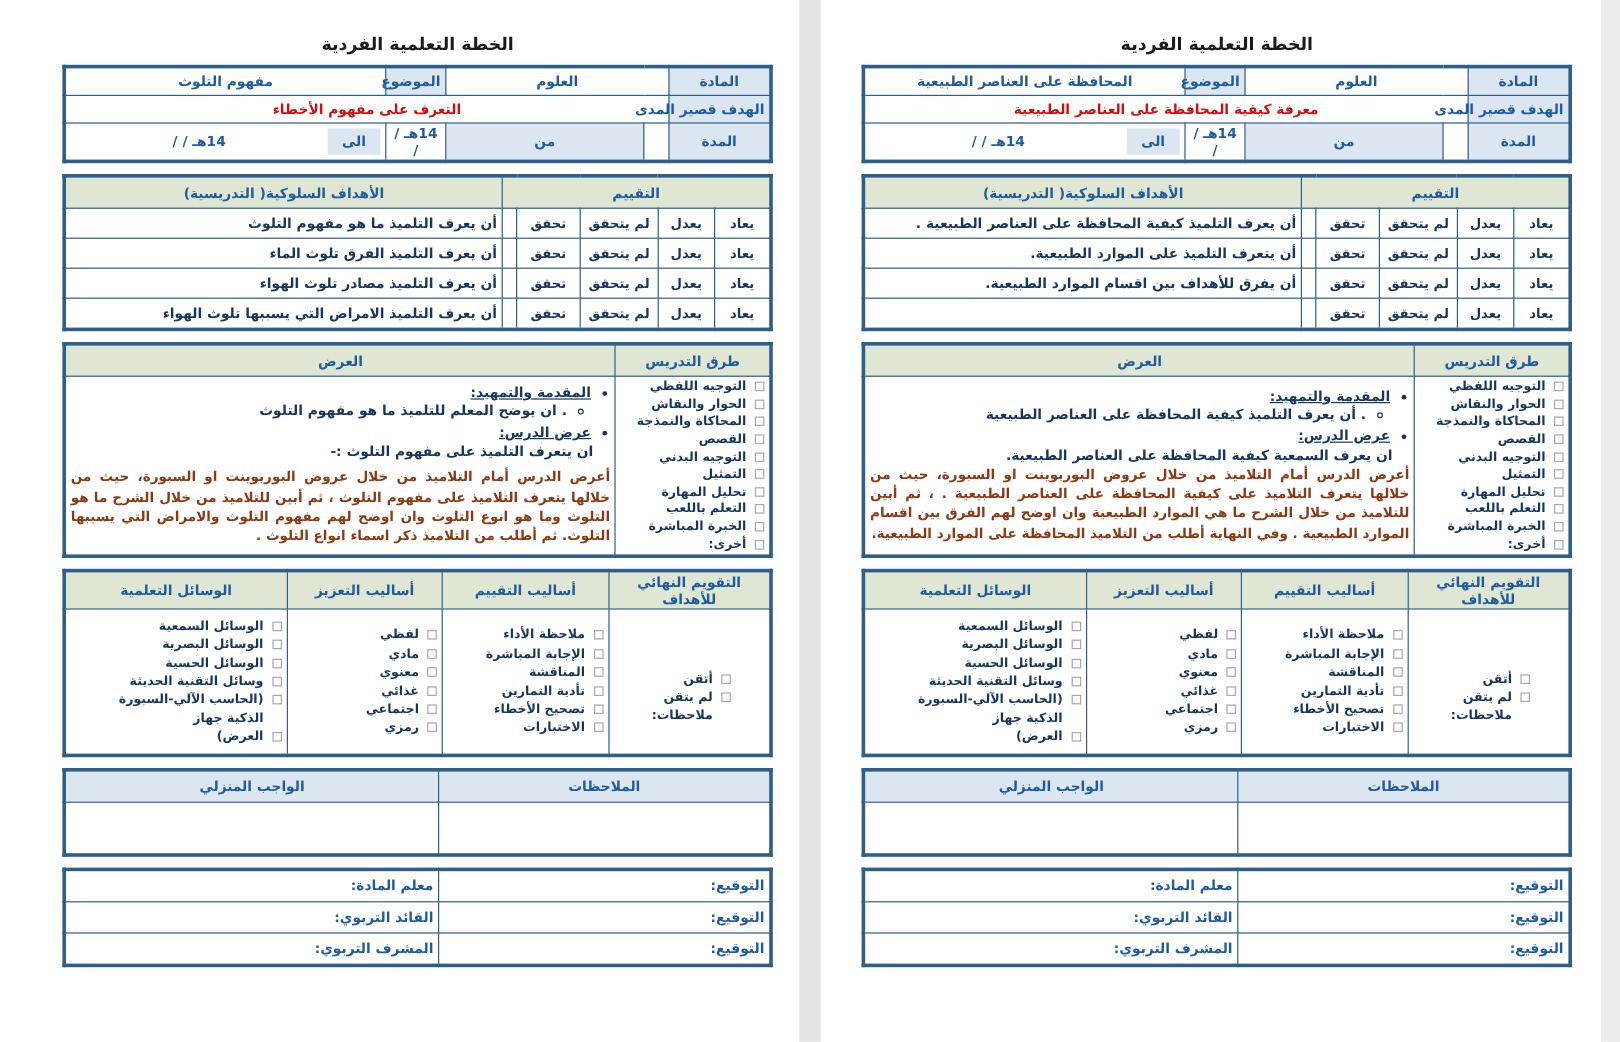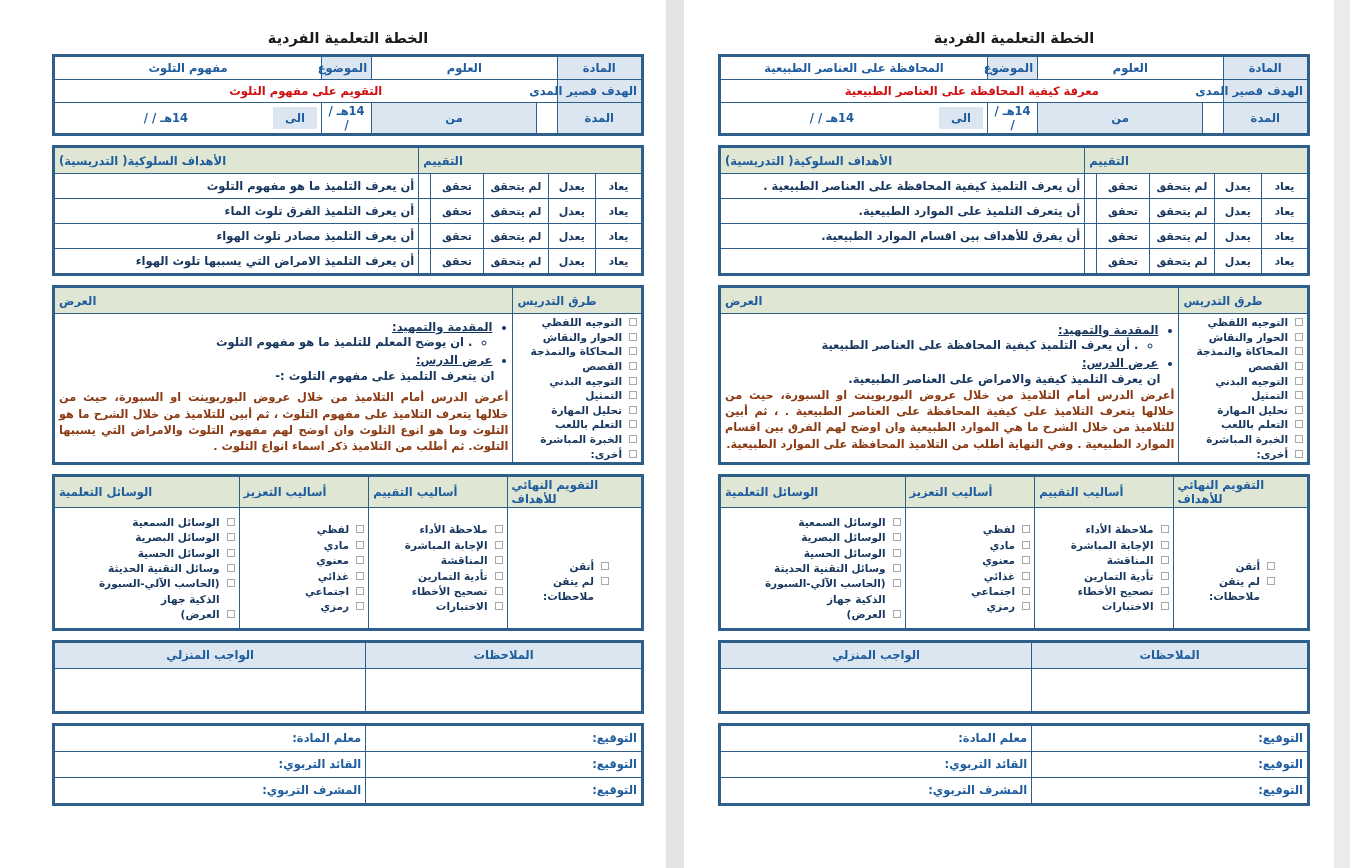--- a/index.html
+++ b/index.html
@@ -40,21 +40,21 @@
   .lbl{
     background:#dce6f1;color:#1f5c9e;font-weight:bold;font-size:11.5px;
     text-align:center;height:20px;white-space:nowrap;
   }
   .val{font-size:11.5px;color:#1f5c9e;font-weight:bold;text-align:center;height:20px;}
   .val-red{color:#d01010;font-weight:bold;font-size:11.5px;text-align:center;height:20px;}
   .blank{height:20px;}
 
   .hdr-green{
     background:#dfe6d3;color:#1f5c9e;font-weight:bold;font-size:11.5px;
-    text-align:left;height:23px;
+    text-align:center;height:23px;
   }
   .hdr-blue{
     background:#dce6f1;color:#1f5c9e;font-weight:bold;font-size:11.5px;
     text-align:center;height:23px;
   }
 
   .obj-text{
     font-size:11.5px;color:#17365d;font-weight:bold;text-align:right;
     height:22px;padding-right:6px;
   }
@@ -145,21 +145,21 @@
             </colgroup>
         <tbody>
               <tr>
           <td class="lbl">المادة</td>
           <td class="val" colspan="2">العلوم</td>
           <td class="lbl">الموضوع</td>
           <td class="val">مفهوم التلوث</td>
         </tr>
         <tr>
           <td class="lbl">الهدف قصير المدى</td>
-          <td class="val-red" colspan="4">التقويم على مفهوم التلوث</td>
+          <td class="val-red" colspan="4">التعرف على مفهوم الأخطاء</td>
         </tr>
         <tr>
           <td class="lbl">المدة</td>
           <td class="blank"></td>
           <td class="lbl" style="width:5%">من</td>
           <td class="val">14هـ / /</td>
           <td class="val">
             <table style="width:100%;border-collapse:collapse;table-layout:fixed">
               <tbody>
                       <tr>
@@ -627,21 +627,21 @@
             <div class="pres">
               <ul>
                 <li><span>المقدمة والتمهيد:</span></li>
               </ul>
               <ul class="sub">
                 <li>. أن يعرف التلميذ كيفية المحافظة على العناصر الطبيعية</li>
               </ul>
               <ul>
                 <li><span>عرض الدرس:</span></li>
               </ul>
-              <div class="lead">ان يعرف التلميذ كيفية والامراض على العناصر الطبيعية.</div>
+              <div class="lead">ان يعرف السمعية كيفية المحافظة على العناصر الطبيعية.</div>
               <div class="para-red tight">أعرض الدرس أمام التلاميذ من خلال عروض البوربوينت او السبورة، حيث من خلالها يتعرف التلاميذ على كيفية المحافظة على العناصر الطبيعية . ، ثم أبين للتلاميذ من خلال الشرح ما هي الموارد الطبيعية وان اوضح لهم الفرق بين اقسام الموارد الطبيعية . وفي النهاية أطلب من التلاميذ المحافظة على الموارد الطبيعية.</div>
             </div>
           </td>
         </tr>
       </tbody>
           </table>
       </div>
 
       <div class="blk">
       <table class="frame">

